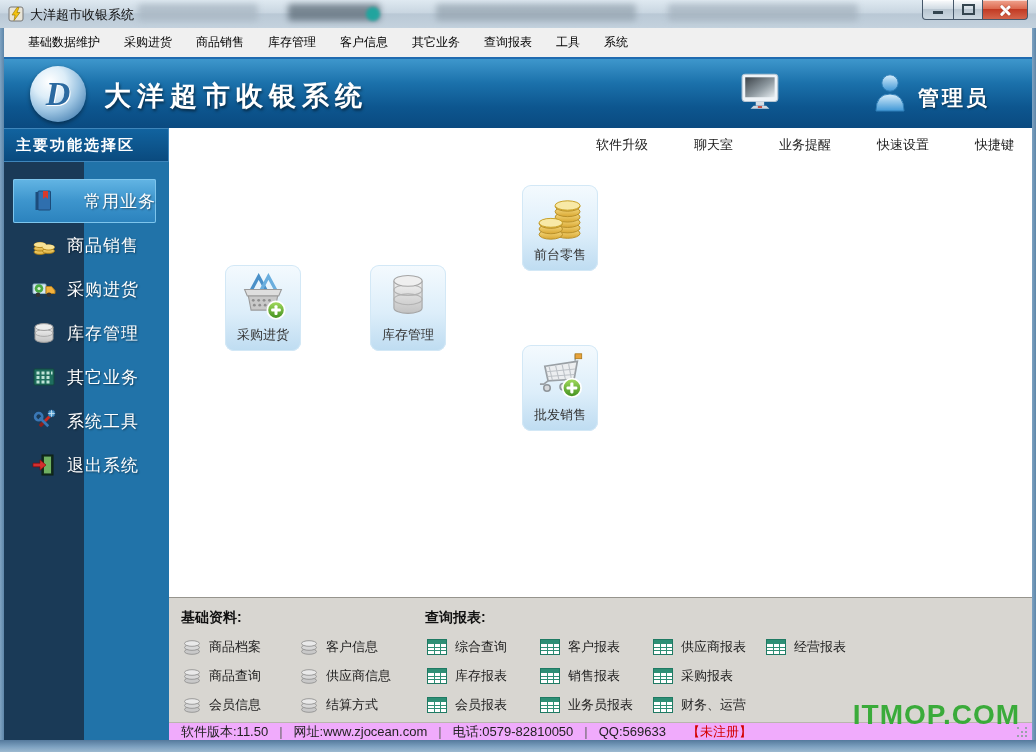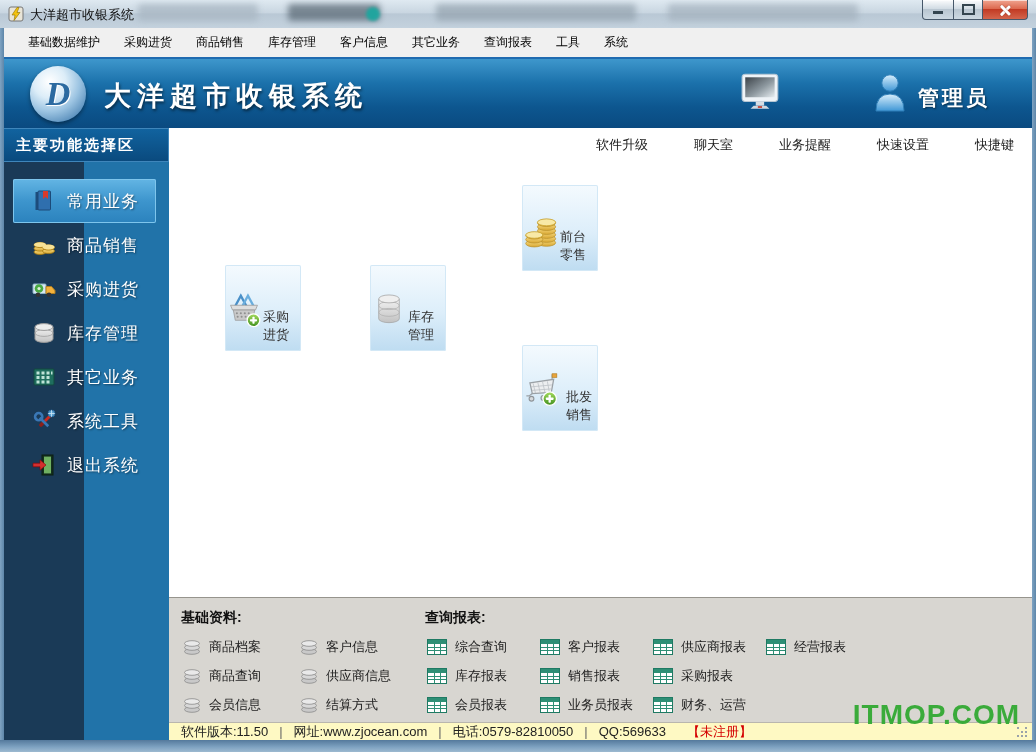--- a/index.html
+++ b/index.html
@@ -55,29 +55,29 @@
 
   
   .sidebar{position:absolute;left:4px;top:128px;width:165px;bottom:12px;
     background:linear-gradient(90deg,#1a3a57 0,#1a3a57 80px,#2173a9 80px,#2173a9 100%);z-index:2;}
   .side-tab{height:32px;line-height:32px;background:linear-gradient(#11639f,#0a4a7e);
     border:1px solid #3f86bb;border-left:none;color:#fff;font-size:15px;font-weight:bold;
     padding-left:12px;letter-spacing:2px;}
   .side-items{margin-top:17px;}
   .side-item{position:relative;height:44px;margin:0 13px 0 9px;display:flex;align-items:center;
     padding-left:18px;gap:10px;color:#fff;font-size:17px;cursor:pointer;border-radius:2px;}
-  .side-item.selected{background:linear-gradient(180deg,#63b5e4 0%,#3d95cd 50%,#2b82bd 100%);box-shadow:inset 0 0 0 1px #7ec5ec;}
+  .side-item.selected{background:linear-gradient(180deg,#63b5e4 0%,#3d95cd 50%,#2b82bd 100%);box-shadow:inset 0 0 0 1px #7ec5ec;justify-content:space-between;}
   .side-item svg{width:26px;height:26px;flex:0 0 26px;}
   .side-label{text-shadow:1px 1px 2px rgba(0,0,0,.45);letter-spacing:1px;}
 
   
   .main{position:absolute;left:169px;right:4px;top:162px;height:435px;background:#fff;}
-  .tile{position:absolute;width:76px;height:86px;border-radius:2px;cursor:pointer;
+  .tile{position:absolute;width:76px;height:86px;border-radius:9px;cursor:pointer;
     background:linear-gradient(180deg,#f4fafe 0%,#ddeefa 55%,#bedcf1 100%);
-    box-shadow:inset 0 0 0 1px #d3e8f6;display:flex;flex-direction:row;align-items:center;}
+    box-shadow:inset 0 0 0 1px #d3e8f6;display:flex;flex-direction:column;align-items:center;}
   .tile svg{width:52px;height:54px;margin-top:4px;}
   .tile-label{font-size:13px;color:#333;margin-top:auto;margin-bottom:7px;}
   .t-purchase{left:56px;top:103px;} .t-inventory{left:201px;top:103px;}
   .t-retail{left:353px;top:23px;} .t-wholesale{left:353px;top:183px;text-align:center;}
 
   
   .bottom-panel{position:absolute;left:169px;right:4px;top:597px;height:125px;background:#d8d6d1;
     border-top:1px solid #96948d;box-sizing:border-box;}
   .bp-title{position:absolute;top:11px;font-size:14px;font-weight:bold;color:#111;}
   .bp-title.base{left:12px;} .bp-title.reports{left:256px;}
@@ -86,21 +86,21 @@
   .bp-grid.reports{left:258px;grid-auto-columns:113px;}
   .pitem{display:flex;align-items:center;gap:8px;font-size:13px;color:#222;cursor:pointer;white-space:nowrap;}
   .mdb{width:18px;height:16px;flex:0 0 18px;}
   .tbl{width:20px;height:16px;flex:0 0 20px;box-sizing:border-box;border:1px solid #1f7a63;background-color:#fff;
     background-image:
       linear-gradient(#2e8f75 0 4px, rgba(0,0,0,0) 4px),
       linear-gradient(90deg, rgba(0,0,0,0) 0 6px, #2e8f75 6px 7px, rgba(0,0,0,0) 7px 12px, #2e8f75 12px 13px, rgba(0,0,0,0) 13px),
       linear-gradient(rgba(0,0,0,0) 0 7px, #2e8f75 7px 8px, rgba(0,0,0,0) 8px 10px, #2e8f75 10px 11px, rgba(0,0,0,0) 11px);}
 
   
-  .statusbar{position:absolute;left:169px;right:4px;top:722px;height:18px;background:#fef9c3;
+  .statusbar{position:absolute;left:169px;right:4px;top:722px;height:18px;background:#f0abfc;
     border-top:1px solid #b9b6ae;display:flex;align-items:center;gap:11px;padding-left:12px;box-sizing:border-box;font-size:13px;color:#222;}
   .sep{color:#666;}
   .reg{color:#d40000;margin-left:10px;}
   .resize-grip{position:absolute;right:7px;top:727px;width:12px;height:12px;z-index:7;}
   .resize-grip::before{content:"";position:absolute;width:2px;height:2px;background:#9aa2aa;
     box-shadow:8px 0 #9aa2aa,4px 4px #9aa2aa,8px 4px #9aa2aa,0 8px #9aa2aa,4px 8px #9aa2aa,8px 8px #9aa2aa;}
   .watermark{position:absolute;right:16px;top:699px;font-size:28px;font-weight:bold;color:#3aab3a;letter-spacing:1px;z-index:8;}
 </style>
 </head>
 <body>

